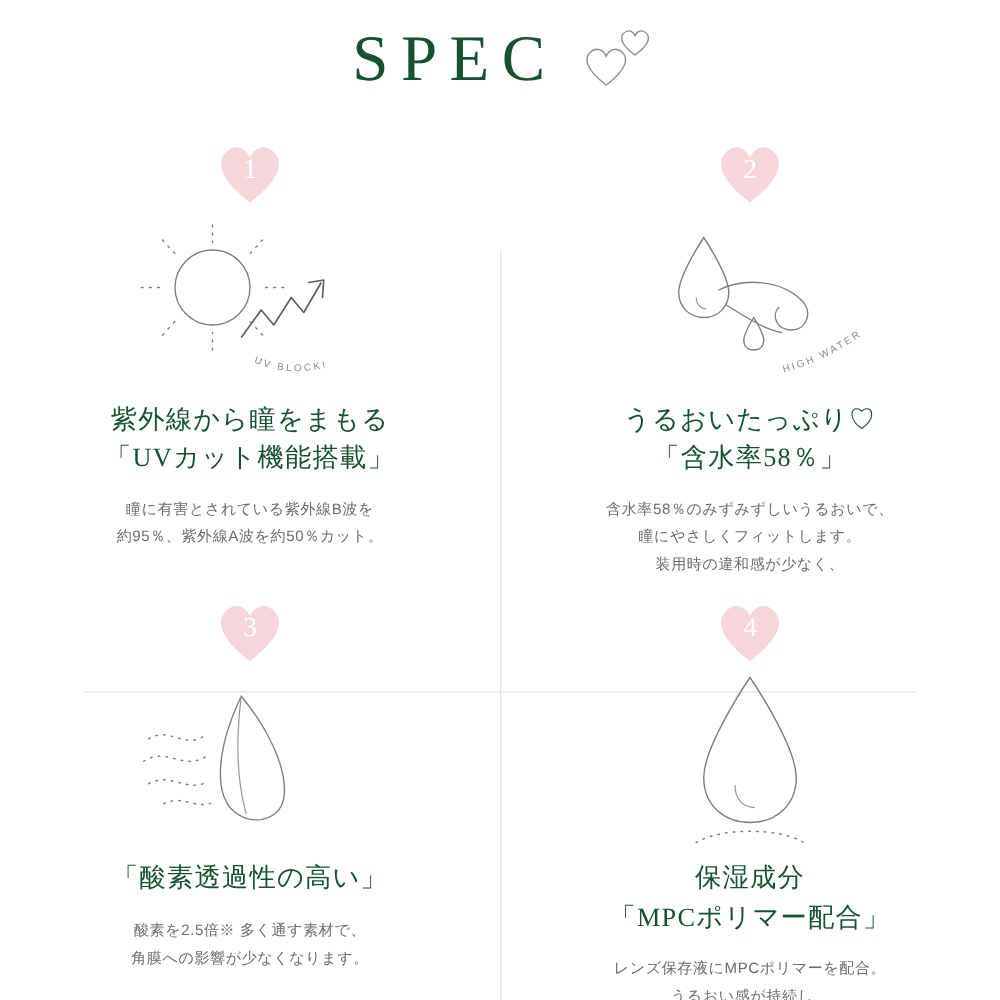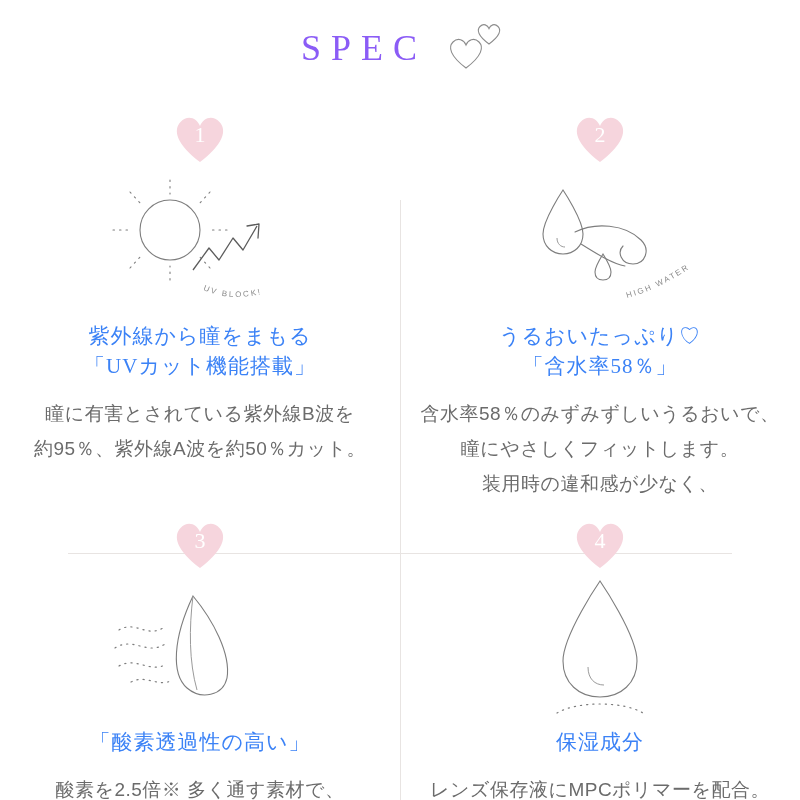--- a/index.html
+++ b/index.html
@@ -25,23 +25,23 @@
   .header {
     position: relative;
     height: 95px;
     display: flex;
     align-items: center;
     justify-content: center;
     gap: 18px;
   }
   .spec-title {
     font-family: "Liberation Serif", serif;
-    font-size: 36px;
+    font-size: 52px;
     letter-spacing: 10px;
-    color: #8b5cf6;
+    color: #14532d;
     font-weight: 400;
     padding-left: 10px;
     line-height: 1;
   }
   .hearts {
     position: relative;
     width: 64px;
     height: 56px;
   }
   .heart-outline {
@@ -114,33 +114,33 @@
     display: flex;
     align-items: center;
     justify-content: center;
     position: relative;
     width: 100%;
   }
 
   
   .headline {
     text-align: center;
-    color: #3b82f6;
+    color: #14532d;
     font-size: 21px;
     line-height: 1.45;
     letter-spacing: 1px;
     margin-top: 4px;
   }
   .headline .l2 {
     display: block;
     font-family: Liberation Serif, serif;
   }
   .body-text {
     text-align: center;
-    font-size: 19px;
+    font-size: 12px;
     line-height: 1.85;
     color: #6b6b6b;
     letter-spacing: 0.5px;
     margin-top: 14px;
   }
   .body-text .line {
     display: block;
   }
   .label-text {
     font-family: "Liberation Sans", sans-serif;
@@ -301,20 +301,21 @@
           <path d="M115,8 C115,8 78,62 78,88 C78,110 94,124 115,124 C136,124 152,110 152,88 C152,62 115,8 115,8 Z" fill="none" stroke="#7d7d7d" stroke-width="1.1"></path>
           <path d="M103,94 C103,106 110,112 119,112" fill="none" stroke="#9a9a9a" stroke-width="1"></path>
           <g stroke="#7d7d7d" stroke-width="1.2" stroke-linecap="round" stroke-dasharray="1.2 5" fill="none">
             <path d="M72,140 C92,128 138,128 158,140"></path>
           </g>
         </svg>
       </div>
 
       <div class="headline">
         <span class="l1">保湿成分</span>
+        <span class="l2">「MPCポリマー配合」</span>
       </div>
 
       <div class="body-text">
         <span class="line">レンズ保存液にMPCポリマーを配合。</span>
         <span class="line">うるおい感が持続し、</span>
 
       </div>
     </div>
 
   </div>

